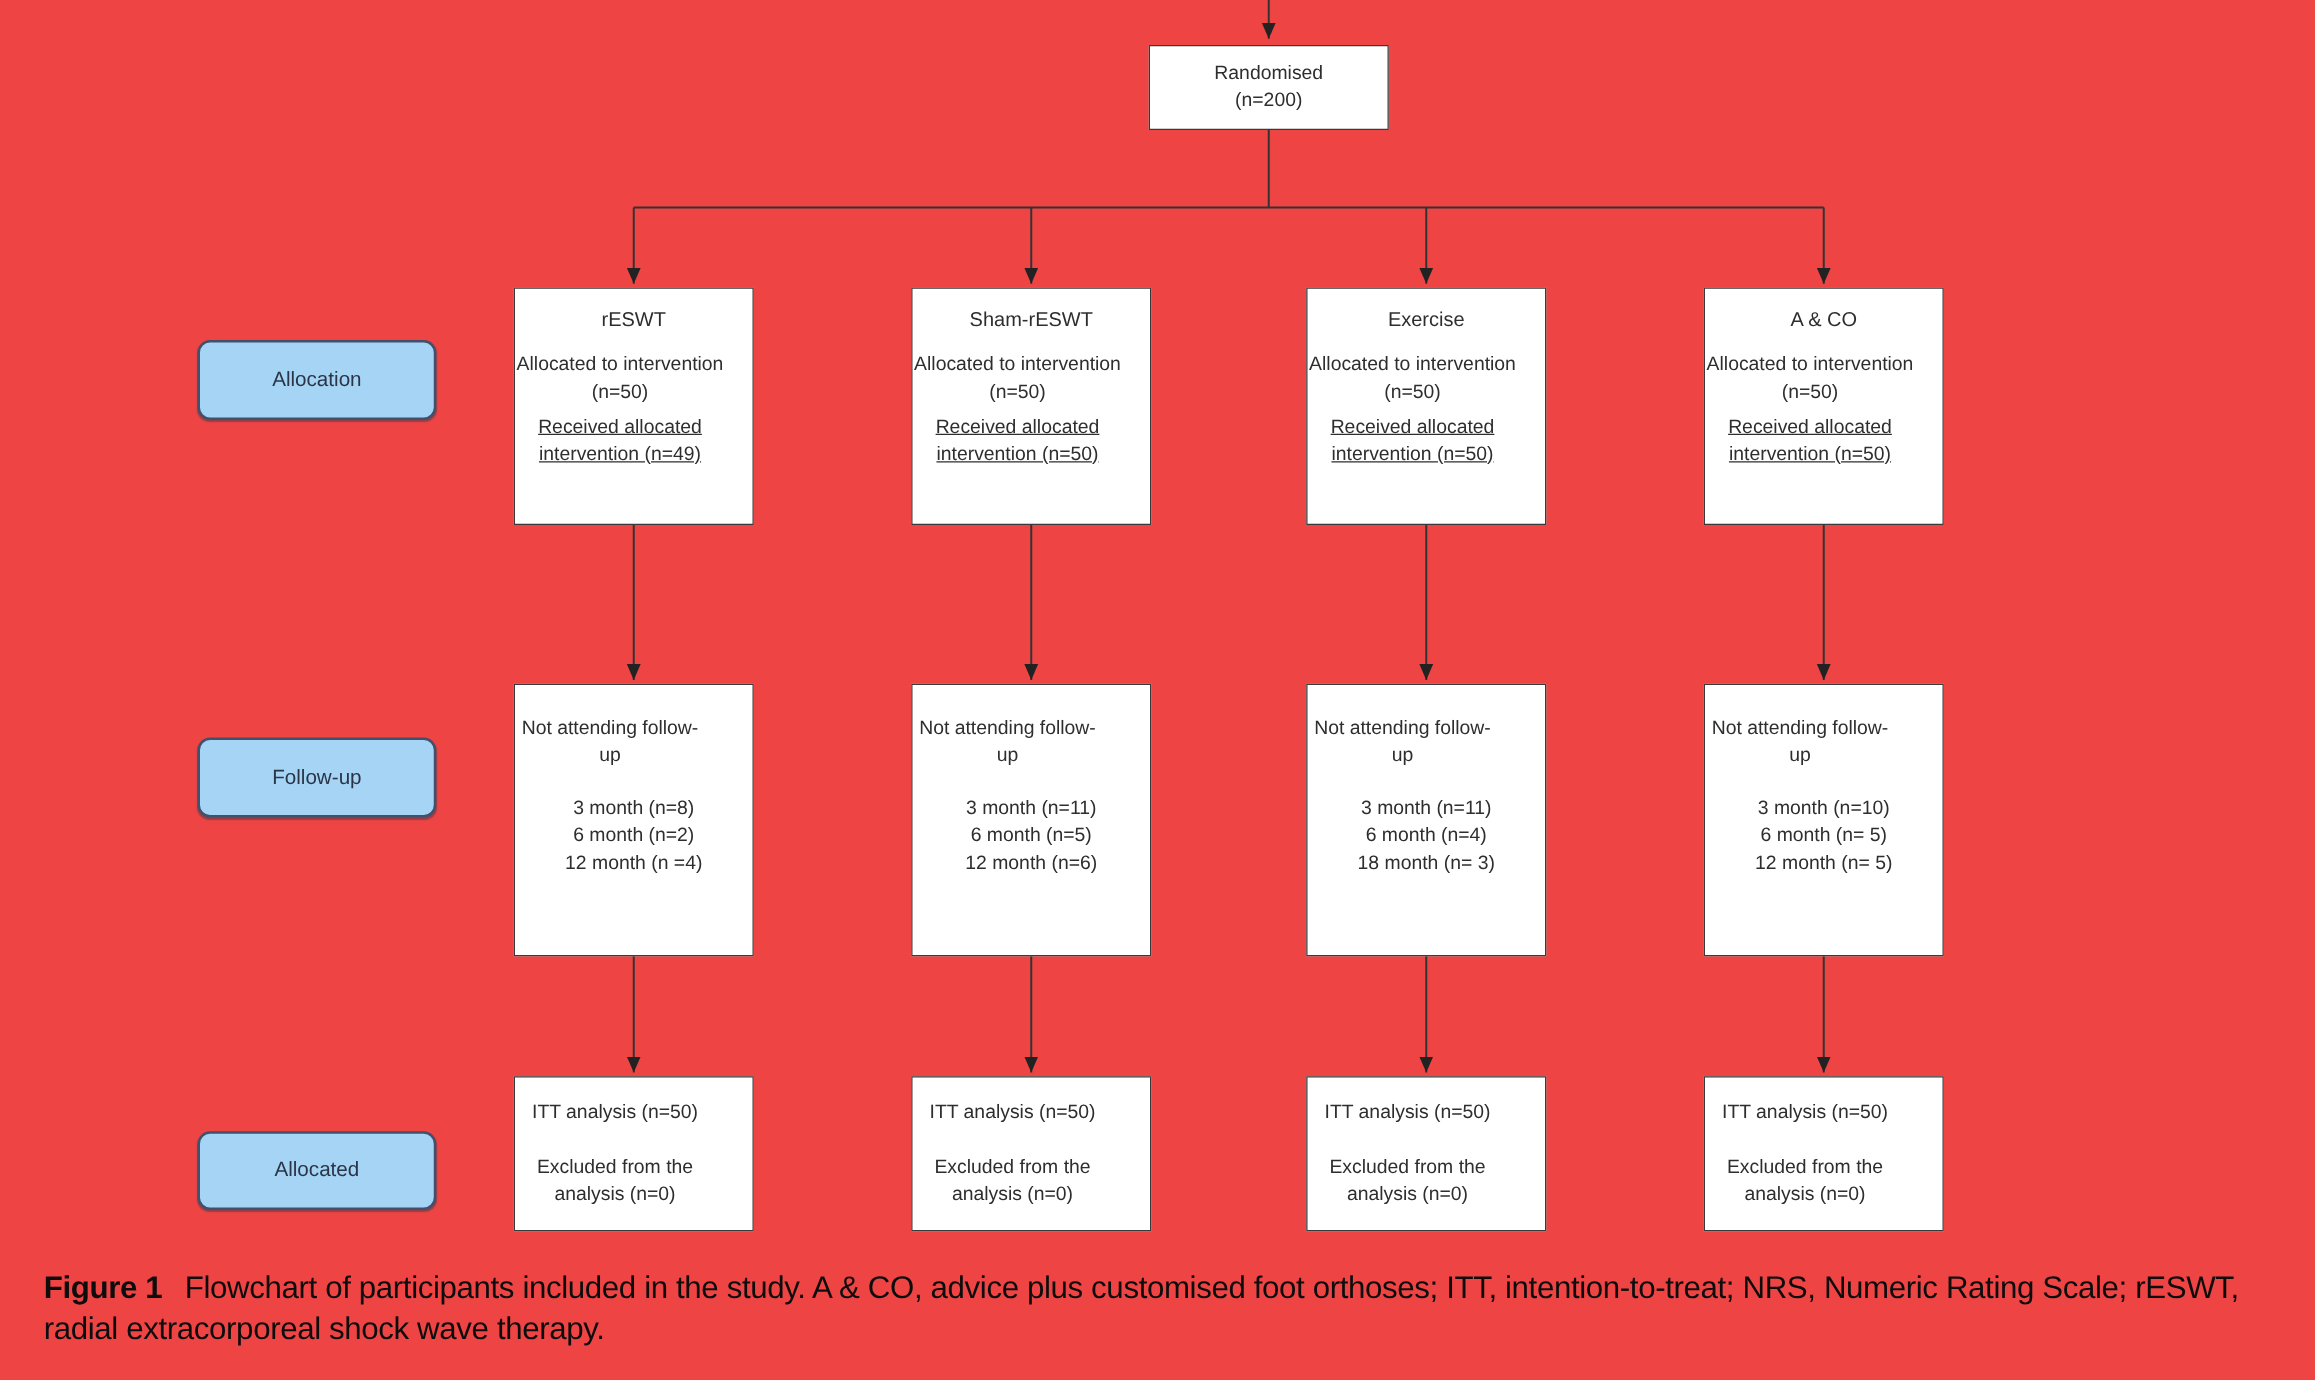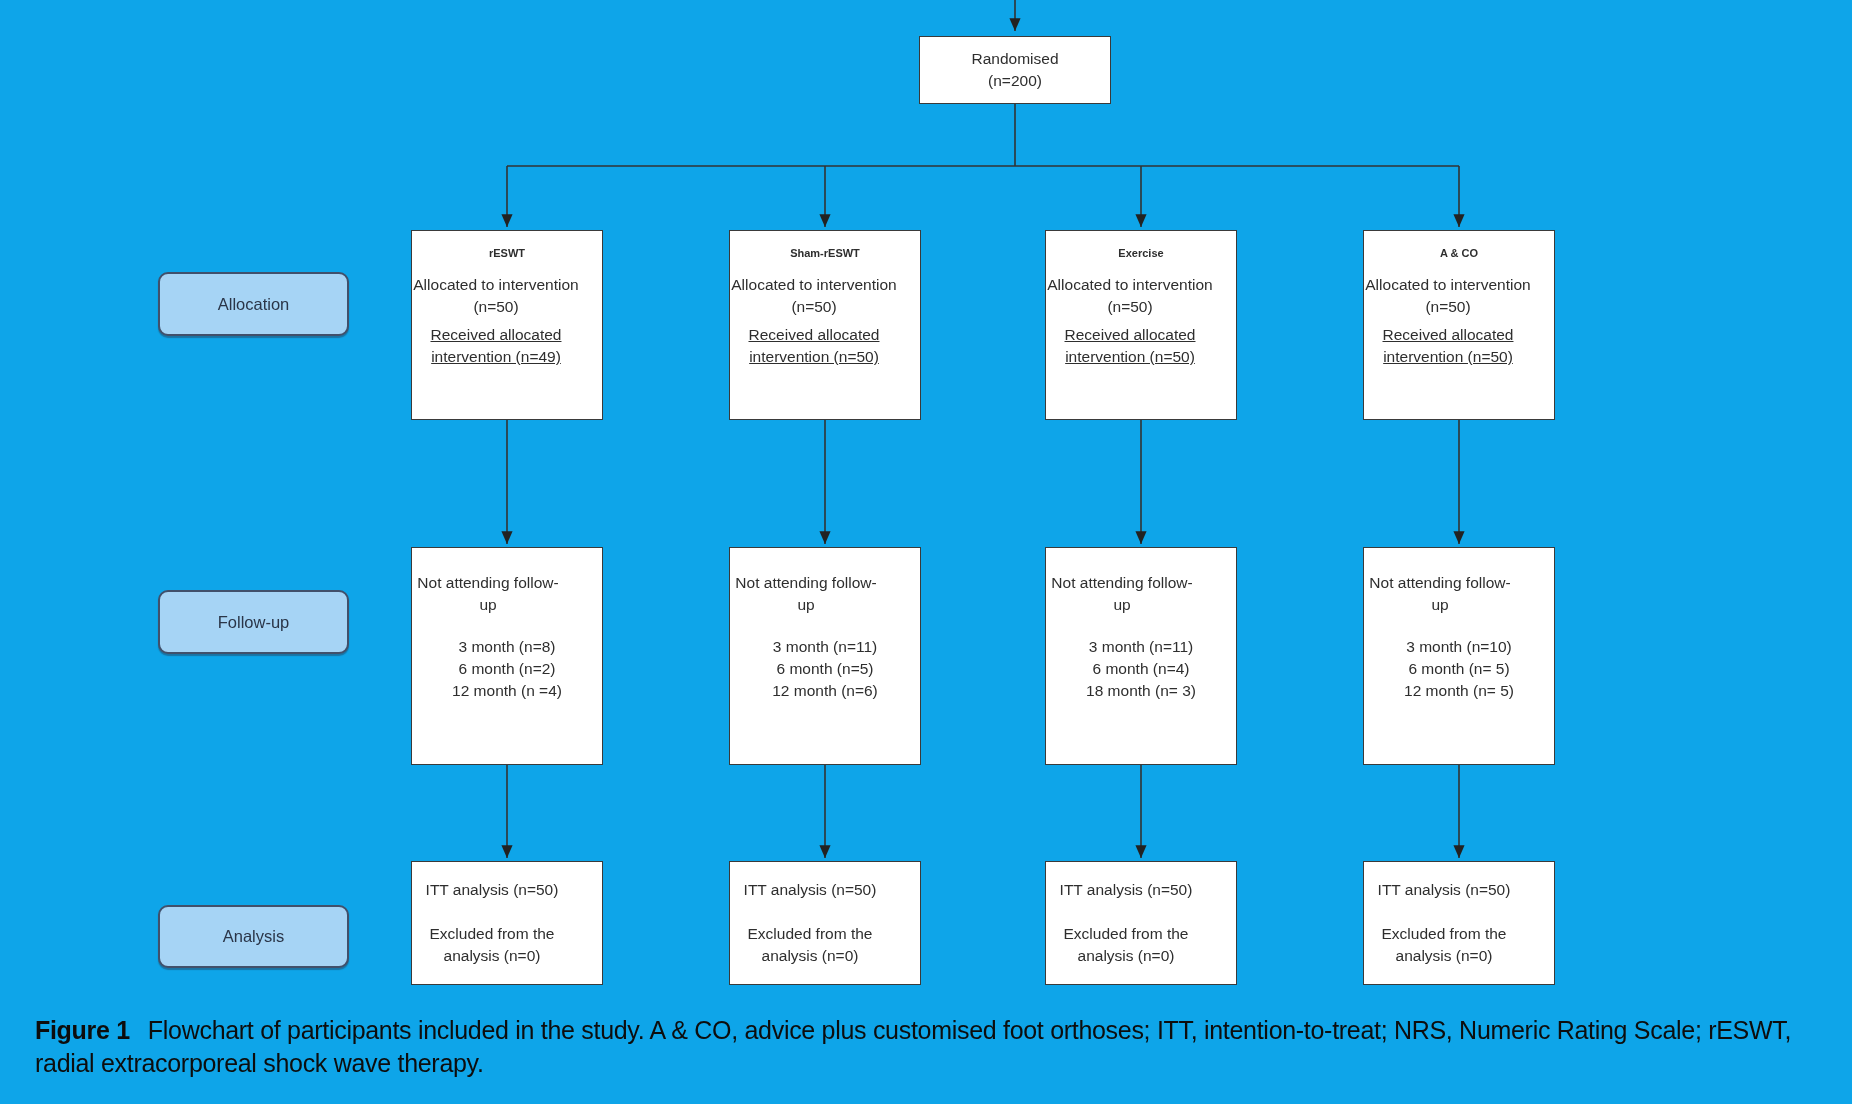--- a/index.html
+++ b/index.html
@@ -4,21 +4,21 @@
 <style>
   html, body {
     margin: 0;
     padding: 0;
     background: #ffffff;
   }
   .canvas {
     position: relative;
     width: 1852px;
     height: 1104px;
-    background: #0ea5e9;
+    background: #ef4444;
     font-family: "Liberation Sans", sans-serif;
     color: #2e2e2e;
     overflow: hidden;
   }
   svg.connectors {
     position: absolute;
     left: 0; top: 0;
     width: 1852px; height: 1104px;
   }
   svg.connectors line, svg.connectors path.wire {
@@ -50,22 +50,22 @@
   .row-allocation { top: 230px; height: 190px; padding-top: 15px; }
   .row-followup   { top: 547px; height: 218px; padding-top: 24px; }
   .row-analysis   { top: 861px; height: 124px; padding-top: 17px; }
 
   .col-0 { left: 411px; }
   .col-1 { left: 729px; }
   .col-2 { left: 1045px; }
   .col-3 { left: 1363px; }
 
   .box-title {
-    font-weight: 700;
-    font-size: 11px;
+    font-weight: 400;
+    font-size: 16px;
   }
   .alloc-line { width: 168px; margin: 0 auto; }
   .alloc-line.first { margin-top: 12px; }
   .alloc-line.second { margin-top: 6px; text-decoration: underline; }
 
   .fu-head { width: 152px; margin: 0 auto; }
   .fu-list { margin-top: 20px; }
 
   .an-line { width: 160px; margin: 0 auto; }
   .an-line.second { margin-top: 22px; }
@@ -145,21 +145,21 @@
     <p>(n=200)</p>
   </div>
 
   <div class="stage-label stage-allocation">
     <span>Allocation</span>
   </div>
   <div class="stage-label stage-followup">
     <span>Follow-up</span>
   </div>
   <div class="stage-label stage-analysis">
-    <span>Analysis</span>
+    <span>Allocated</span>
   </div>
 
   <div class="box row-allocation col-0">
     <div class="box-title">rESWT</div>
     <p class="alloc-line first">Allocated to intervention (n=50)</p>
     <p class="alloc-line second">Received allocated intervention (n=49)</p>
   </div>
   <div class="box row-allocation col-1">
     <div class="box-title">Sham-rESWT</div>
     <p class="alloc-line first">Allocated to intervention (n=50)</p>

